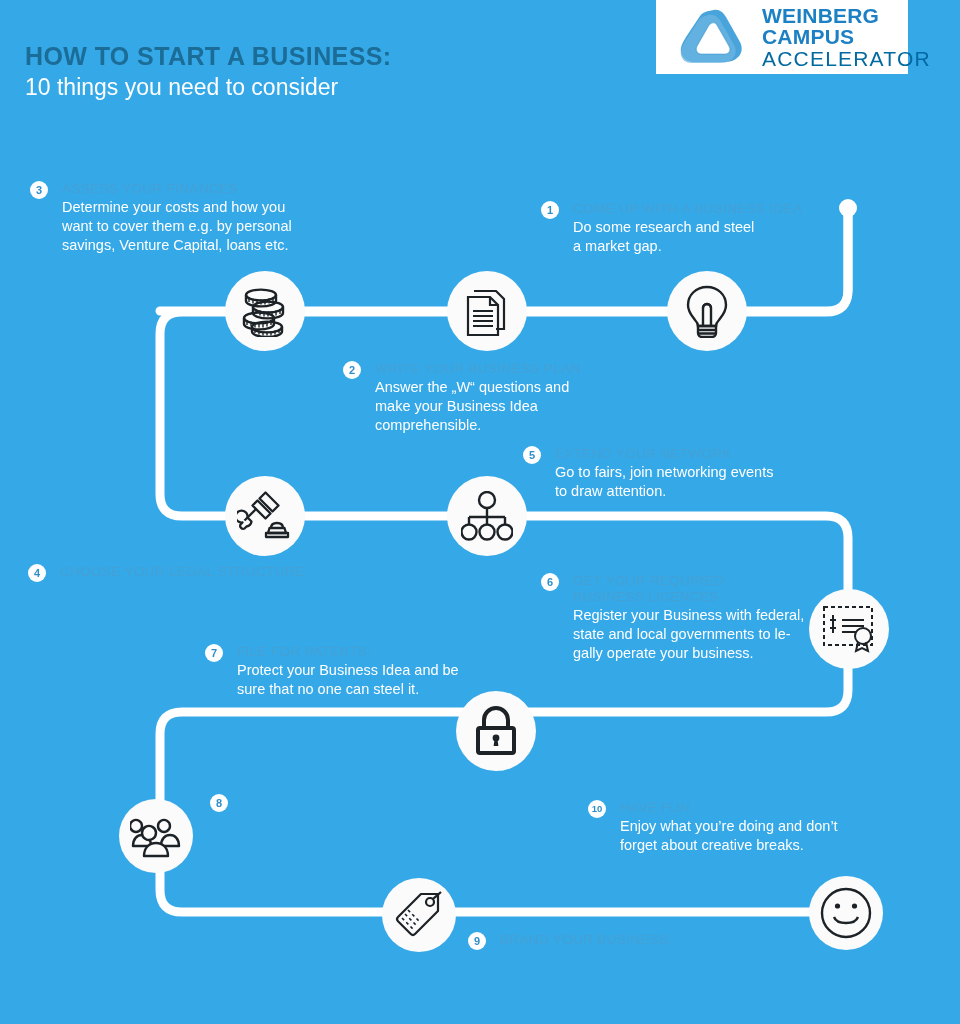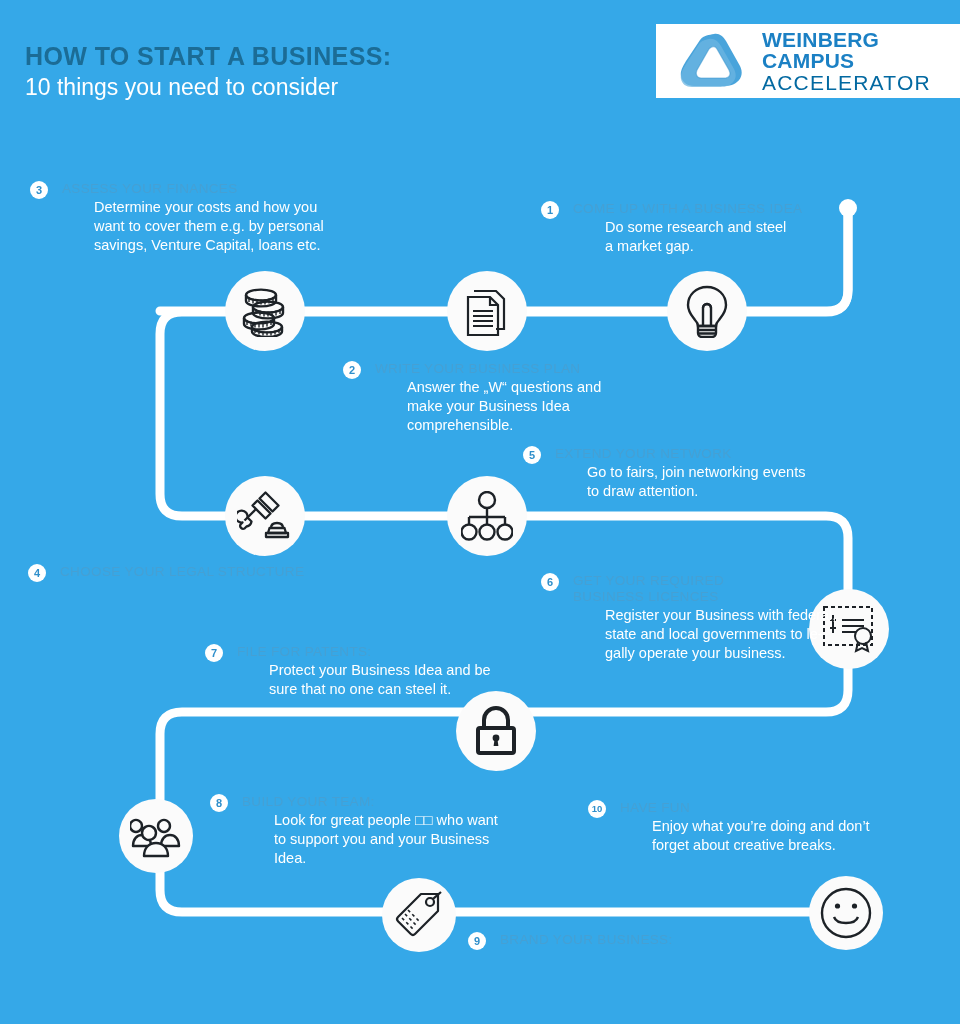--- a/index.html
+++ b/index.html
@@ -7,22 +7,22 @@
     width:960px;height:1024px;
     background:#35a8e8;
     font-family:"Liberation Sans", sans-serif;
     overflow:hidden;
     position:relative;
   }
   #stage{position:relative;width:960px;height:1024px;}
 
   
   .logo-box{
-    position:absolute; left:656px; top:0; width:304px; height:74px;
-    background:#ffffff; display:flex; align-items:center; padding-left:22px; box-sizing:border-box;margin-top:24px;
+    position:absolute; left:656px; top:0; width:252px; height:74px;
+    background:#ffffff; display:flex; align-items:center; padding-left:22px; box-sizing:border-box;
   }
   .logo-mark{width:70px;height:62px;flex:0 0 auto;}
   .logo-text{margin-left:14px; line-height:1.02;}
   .logo-l1{font-size:21px;font-weight:bold;color:#1b80c4;letter-spacing:.2px;}
   .logo-l2{font-size:21px;font-weight:normal;color:#0369a1;letter-spacing:1.2px;}
 
   .title{
     position:absolute;left:25px;top:42px;
     font-size:25px;font-weight:bold;color:#1b6c96;letter-spacing:.4px;
   }
@@ -51,21 +51,21 @@
     display:flex;align-items:center;justify-content:center;
     line-height:1;
   }
   .btext{margin-left:32px;}
   .bhead{
     font-size:13.5px;color:#45a0d4;letter-spacing:.35px;
     line-height:16px;white-space:pre-line;
   }
   .bbody{
     font-size:14.5px;color:#ffffff;line-height:19px;
-    margin-top:1px;white-space:pre-line;margin-left:32px;
+    margin-top:1px;white-space:pre-line;
   }
 </style>
 </head>
 <body>
 
 <div id="stage">
 
   <svg id="path-svg" viewBox="0 0 960 1024">
     <g fill="none" stroke="#ffffff" stroke-width="9" stroke-linecap="round">
 
@@ -300,26 +300,20 @@
     <span class="badge">7</span>
     <div class="btext">
       <div class="bhead">FILE FOR PATENTS:</div>
       <div class="bbody">Protect your Business Idea and be
 sure that no one can steel it.</div>
     </div>
   </div>
 
   <div class="block" style="left:210px;top:794px;width:320px;">
     <span class="badge">8</span>
-    <div class="btext">
-      <div class="bhead">BUILD YOUR TEAM:</div>
-      <div class="bbody">Look for great people □□ who want
-to support you and your Business
-Idea.</div>
-    </div>
   </div>
 
   <div class="block" style="left:588px;top:800px;width:320px;">
     <span class="badge" style="font-size:9.5px;">10</span>
     <div class="btext">
       <div class="bhead">HAVE FUN</div>
       <div class="bbody">Enjoy what you’re doing and don’t
 forget about creative breaks.</div>
     </div>
   </div>

